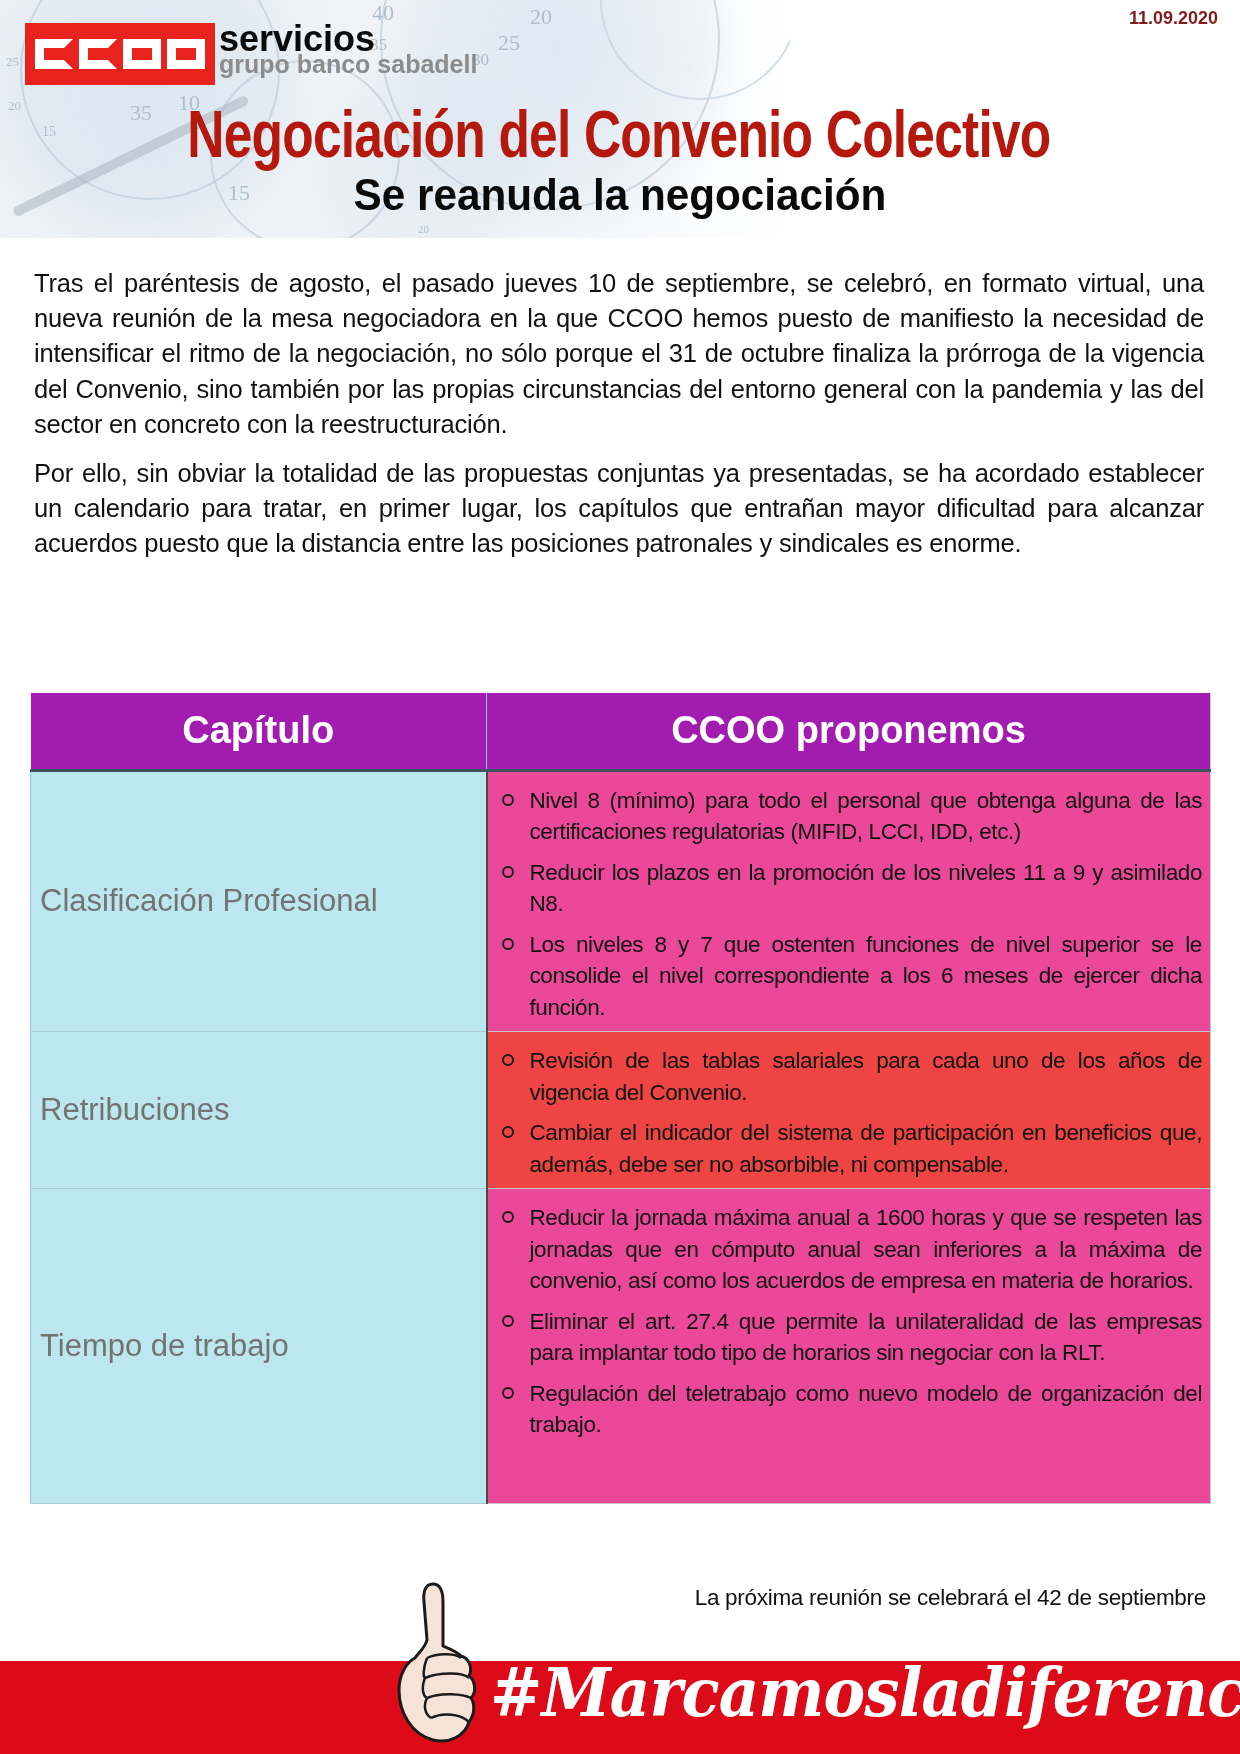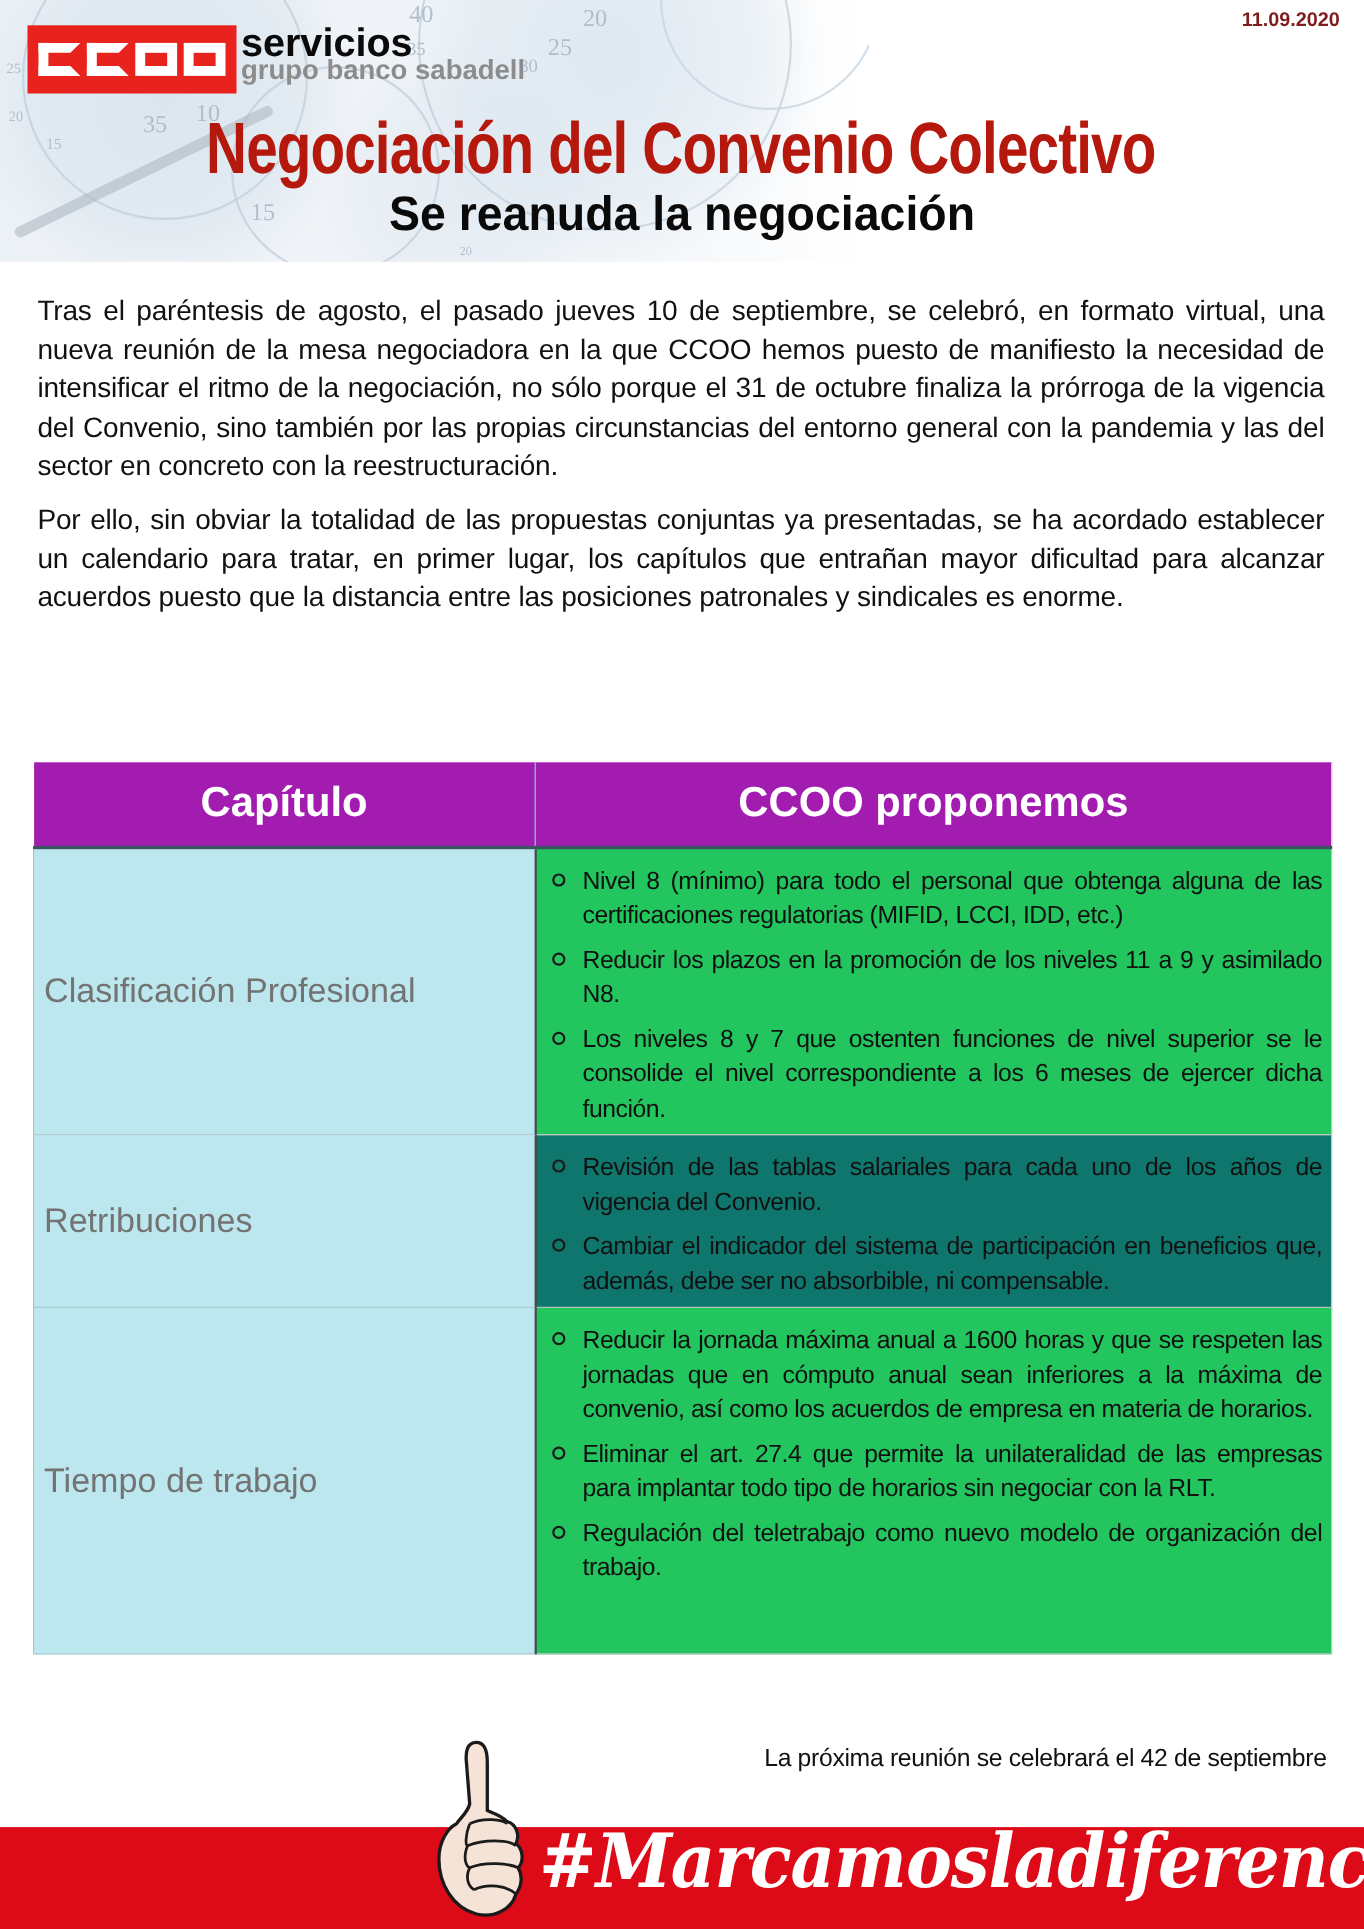--- a/index.html
+++ b/index.html
@@ -70,24 +70,24 @@
     }
     .proposals th:last-child { border-right: 1px solid #cfcfcf; }
     .proposals col.c1 { width: 456px; }
     .proposals col.c2 { width: 724px; }
     .proposals td.chapter {
       background: #bde7ee; font-size: 31px; font-weight: normal; color: #737373;
       padding-left: 9px; vertical-align: middle; border-bottom: 1px solid #a9c9cf;
       border-right: 2px solid #4a4a4a; border-left: 1px solid #9fc6cc;
     }
     .proposals td.items {
-      background: #22c55e; vertical-align: top; padding: 13px 8px 8px 10px;
+      background: #ec4899; vertical-align: top; padding: 13px 8px 8px 10px;
       border-bottom: 1px solid #c8c8c8; border-right: 1px solid #c8c8c8;
     }
-    .proposals tr.alt td.items { background: #0f766e; }
+    .proposals tr.alt td.items { background: #ef4444; }
     .item { display: flex; align-items: flex-start; margin-bottom: 9px; }
     .item:last-child { margin-bottom: 0; }
     .bullet {
       flex: 0 0 auto; width: 12px; height: 12px; border: 2px solid #1a1a1a; border-radius: 50%;
       margin: 9px 16px 0 4px;
     }
     .item-text {
       flex: 1; font-size: 22.5px; line-height: 31.5px; text-align: justify; color: #111;
       letter-spacing: -0.4px;
     }

